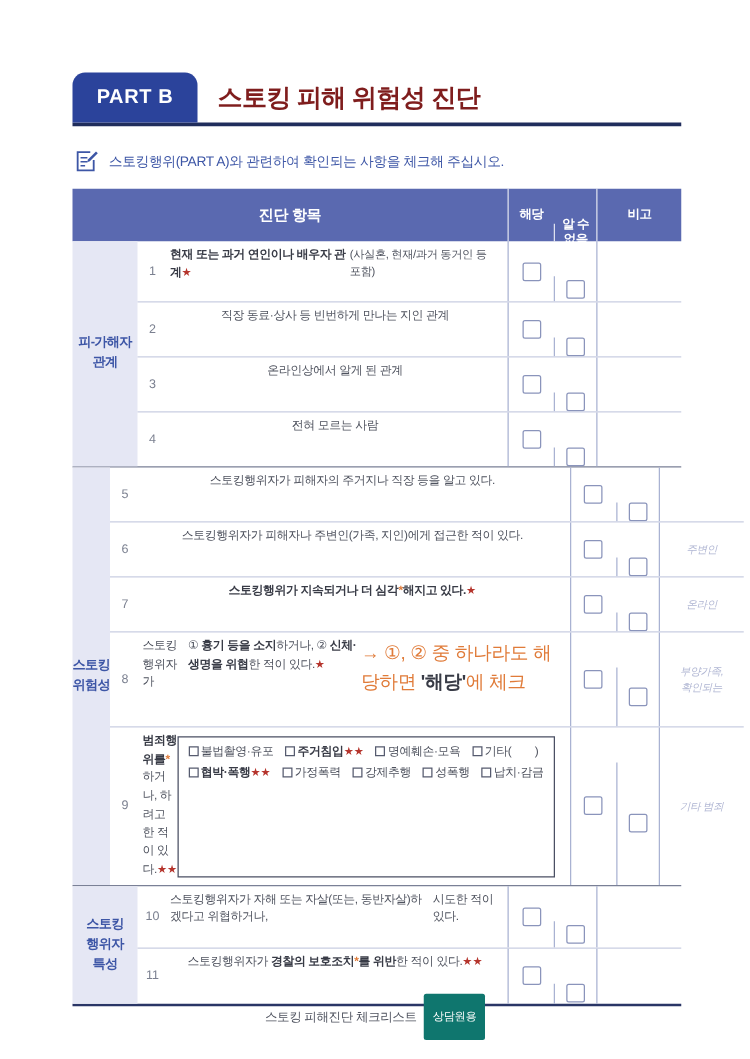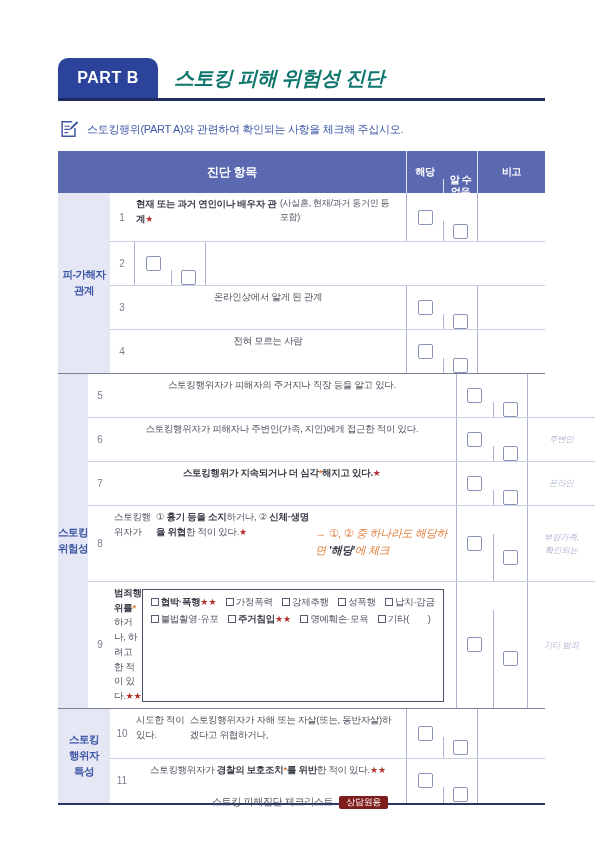--- a/index.html
+++ b/index.html
@@ -5,21 +5,21 @@
   * { margin:0; padding:0; box-sizing:border-box; }
   html,body { background:#fff; }
   body { font-family:"Liberation Sans","DejaVu Sans",sans-serif; }
   .page { position:relative; width:600px; height:847px; background:#ffffff; overflow:hidden; }
 
   
   .header { position:absolute; left:58px; top:58px; width:487px; display:flex; align-items:stretch; border-bottom:3px solid #202d5c; }
   .part-box { background:#2B439B; color:#fff; font-weight:bold; font-size:16px; letter-spacing:.5px;
               width:100px; height:40px; display:flex; align-items:center; justify-content:center;
               border-radius:10px 10px 0 0; }
-  .page-title { color:#0f766e; font-weight:bold; font-size:20px; display:flex; align-items:center; margin-left:16px; letter-spacing:-.5px;font-style:italic; }
+  .page-title { color:#7f1d1d; font-weight:bold; font-size:20px; display:flex; align-items:center; margin-left:16px; letter-spacing:-.5px; }
 
   
   .instruction { position:absolute; left:58px; top:118px; display:flex; align-items:center; gap:7px; }
   .instruction .memo-ico { flex:0 0 auto; display:flex; }
   .instruction .txt { color:#3D56A6; font-size:11px; letter-spacing:-.3px; }
 
   
   .tbl { position:absolute; left:58px; top:151px; width:487px; }
   .thead { display:flex; background:#5A69B0; height:42px; color:#fff; }
   .th { display:flex; align-items:center; justify-content:center; text-align:center; font-weight:bold; }
@@ -36,37 +36,37 @@
   .group-rows { flex:1; display:flex; flex-direction:column; }
   .row { display:flex; align-items:stretch; }
   .row + .row { border-top:1px solid #C9CEE2; }
   .num { width:24px; display:flex; align-items:center; justify-content:center; color:#7b8090; font-size:10px; }
   .itext { flex:1; display:flex; flex-direction:row; justify-content:center; padding:4px 6px 4px 2px;
            font-size:9.5px; color:#4E525E; line-height:1.55; letter-spacing:-.3px; }
   .itext b { color:#383b46; }
   .sub { font-size:9px; color:#4E525E; }
   .star { color:#B5342C; font-size:9px; letter-spacing:0; }
   .ast { color:#E07B39; font-weight:bold; }
-  .orange-note { color:#E07B39; font-style:italic; font-size:11px; margin-top:15px; }
+  .orange-note { color:#E07B39; font-size:15px; margin-top:1px; }
   .cbc { display:flex; align-items:center; justify-content:center; border-left:1px solid #A9B2D2; }
   .notec { display:flex; flex-direction:column; align-items:center; justify-content:center; border-left:1px solid #A9B2D2;
            color:#B0B6D3; font-size:8.5px; font-style:italic; line-height:1.5; letter-spacing:-.3px; text-align:center; }
   .checkbox { width:15px; height:15px; border:1.5px solid #8A94BB; border-radius:2px; background:#fff; }
 
   
   .crime-box { border:1.3px solid #4a4f63; padding:3px 8px; margin:3px 6px 2px 0; font-size:9.5px; line-height:1.8; }
   .crime-line { white-space:nowrap; }
   .crime-item { white-space:pre; margin-right:7px; }
   .crime-item:last-child { margin-right:0; }
   .mini-cb { display:inline-block; width:8px; height:8px; border:1.1px solid #565b6f; margin-right:2px; vertical-align:-1px; background:#fff; }
 
   
   .footer { position:absolute; left:0; top:795px; width:600px; display:flex; align-items:center; justify-content:center; gap:6px; }
   .footer .ftxt { color:#4E525E; font-size:10px; letter-spacing:-.3px; }
-  .badge { background:#7f1d1d; color:#fff; font-size:9px; padding:0 7px; border-radius:2px; letter-spacing:-.3px; }
+  .badge { background:#0f766e; color:#fff; font-size:9px; padding:12px 7px; border-radius:2px; letter-spacing:-.3px; }
 </style>
 </head>
 <body>
 
 <div class="page">
 
   <div class="header">
     <div class="part-box">PART B</div>
     <div class="page-title">스토킹 피해 위험성 진단</div>
   </div>
@@ -106,20 +106,23 @@
                 <span class="checkbox"></span>
               </div>
             <div class="cbc w-ck2">
                 <span class="checkbox"></span>
               </div>
             <div class="notec w-note"></div>
           </div>
 
           <div class="row" style="min-height:40px">
             <div class="num">2</div>
+            <div class="itext">
+                <div>직장 동료·상사 등 빈번하게 만나는 지인 관계</div>
+              </div>
             <div class="cbc w-ck1">
                 <span class="checkbox"></span>
               </div>
             <div class="cbc w-ck2">
                 <span class="checkbox"></span>
               </div>
             <div class="notec w-note"></div>
           </div>
 
           <div class="row" style="min-height:40px">
@@ -220,33 +223,33 @@
               <span>부양가족,</span>
                 <span>확인되는</span>
             </div>
           </div>
 
           <div class="row" style="min-height:80px">
             <div class="num">9</div>
             <div class="itext">
               <div><b>범죄행위를</b><span class="ast">*</span><span> 하거나, 하려고 한 적이 있다.</span><span class="star">★★</span></div>
               <div class="crime-box">
+                <div class="crime-line">
+                  <span class="crime-item"><span class="mini-cb"></span><span>불법촬영·유포</span></span>
+                  <span class="crime-item"><span class="mini-cb"></span><b>주거침입</b><span class="star">★★</span></span>
+                  <span class="crime-item"><span class="mini-cb"></span><span>명예훼손·모욕</span></span>
+                  <span class="crime-item"><span class="mini-cb"></span><span>기타(        )</span></span>
+                </div>
                 <div class="crime-line">
                   <span class="crime-item"><span class="mini-cb"></span><b>협박·폭행</b><span class="star">★★</span></span>
                   <span class="crime-item"><span class="mini-cb"></span><span>가정폭력</span></span>
                   <span class="crime-item"><span class="mini-cb"></span><span>강제추행</span></span>
                   <span class="crime-item"><span class="mini-cb"></span><span>성폭행</span></span>
                   <span class="crime-item"><span class="mini-cb"></span><span>납치·감금</span></span>
                 </div>
-                <div class="crime-line">
-                  <span class="crime-item"><span class="mini-cb"></span><span>불법촬영·유포</span></span>
-                  <span class="crime-item"><span class="mini-cb"></span><b>주거침입</b><span class="star">★★</span></span>
-                  <span class="crime-item"><span class="mini-cb"></span><span>명예훼손·모욕</span></span>
-                  <span class="crime-item"><span class="mini-cb"></span><span>기타(        )</span></span>
-                </div>
               </div>
             </div>
             <div class="cbc w-ck1">
                 <span class="checkbox"></span>
               </div>
             <div class="cbc w-ck2">
                 <span class="checkbox"></span>
               </div>
             <div class="notec w-note">
                 <span>기타 범죄</span>
@@ -256,22 +259,22 @@
         </div>
       </div>
 
       <div class="group">
         <div class="group-side">스토킹 행위자 특성</div>
         <div class="group-rows">
 
           <div class="row" style="min-height:49px">
             <div class="num">10</div>
             <div class="itext">
+              <div>스토킹행위자가 자해 또는 자살(또는, 동반자살)하겠다고 위협하거나,</div>
               <div>시도한 적이 있다.</div>
-              <div>스토킹행위자가 자해 또는 자살(또는, 동반자살)하겠다고 위협하거나,</div>
             </div>
             <div class="cbc w-ck1">
                 <span class="checkbox"></span>
               </div>
             <div class="cbc w-ck2">
                 <span class="checkbox"></span>
               </div>
             <div class="notec w-note"></div>
           </div>
 

